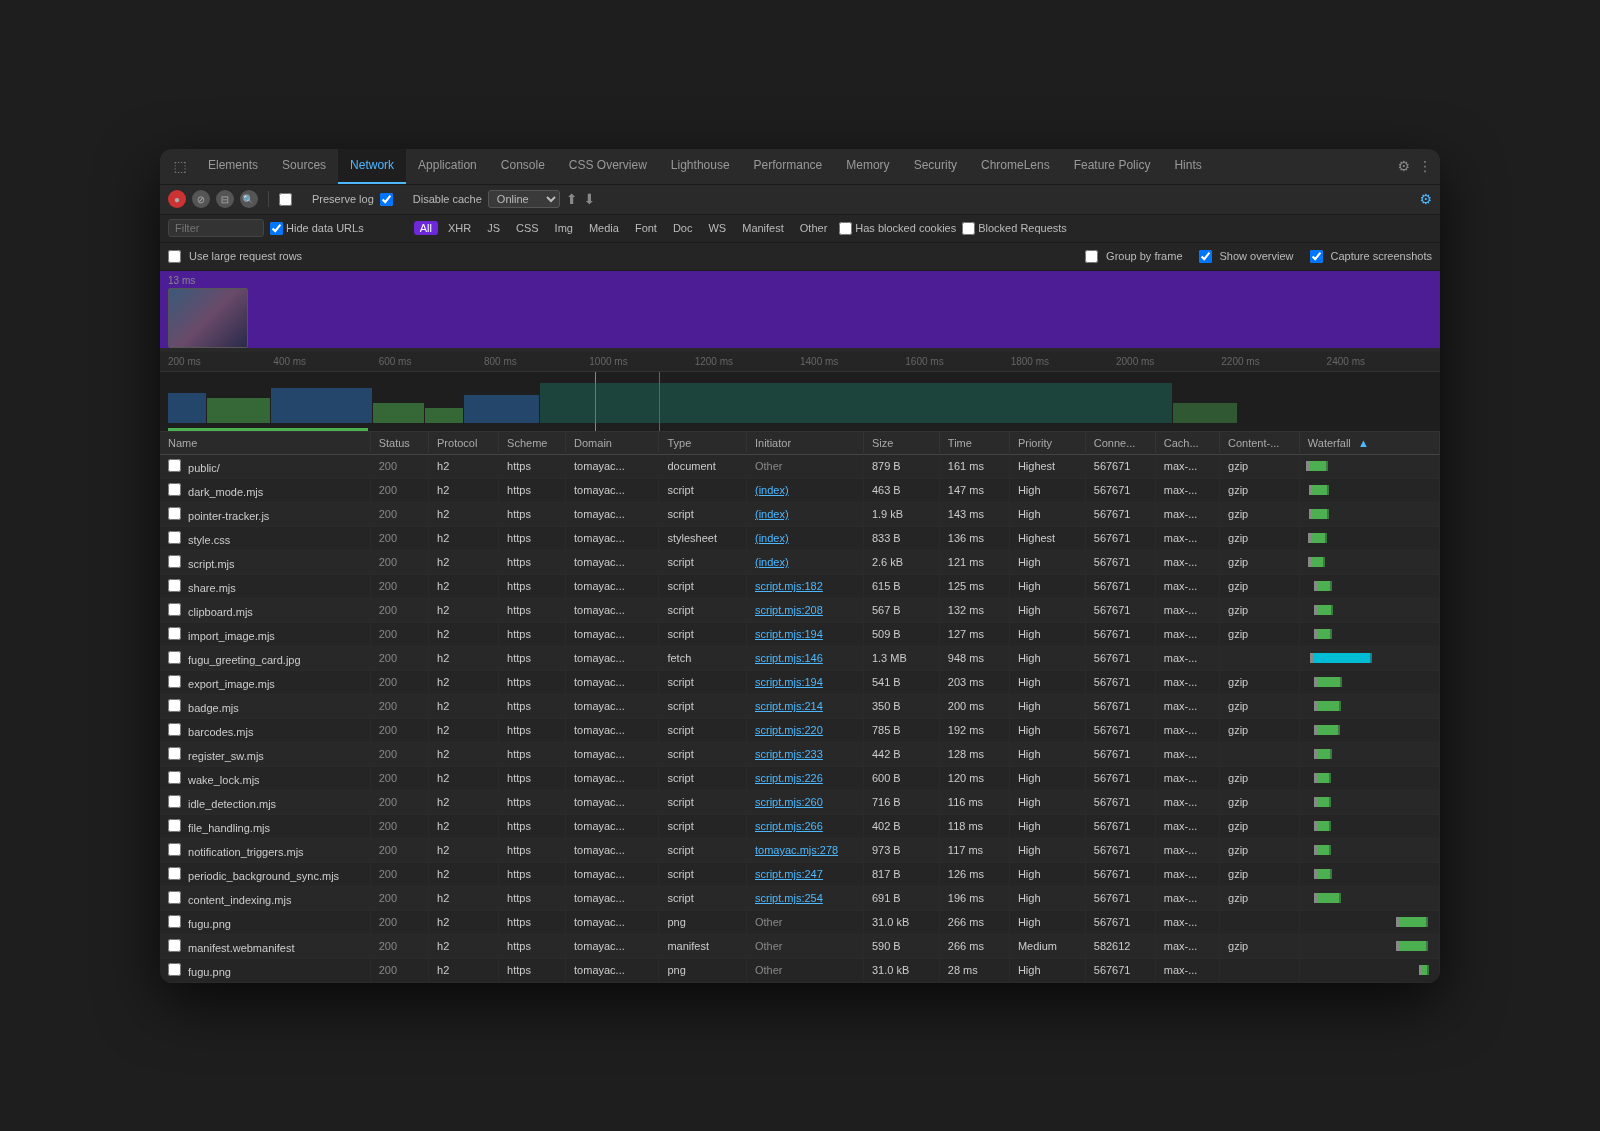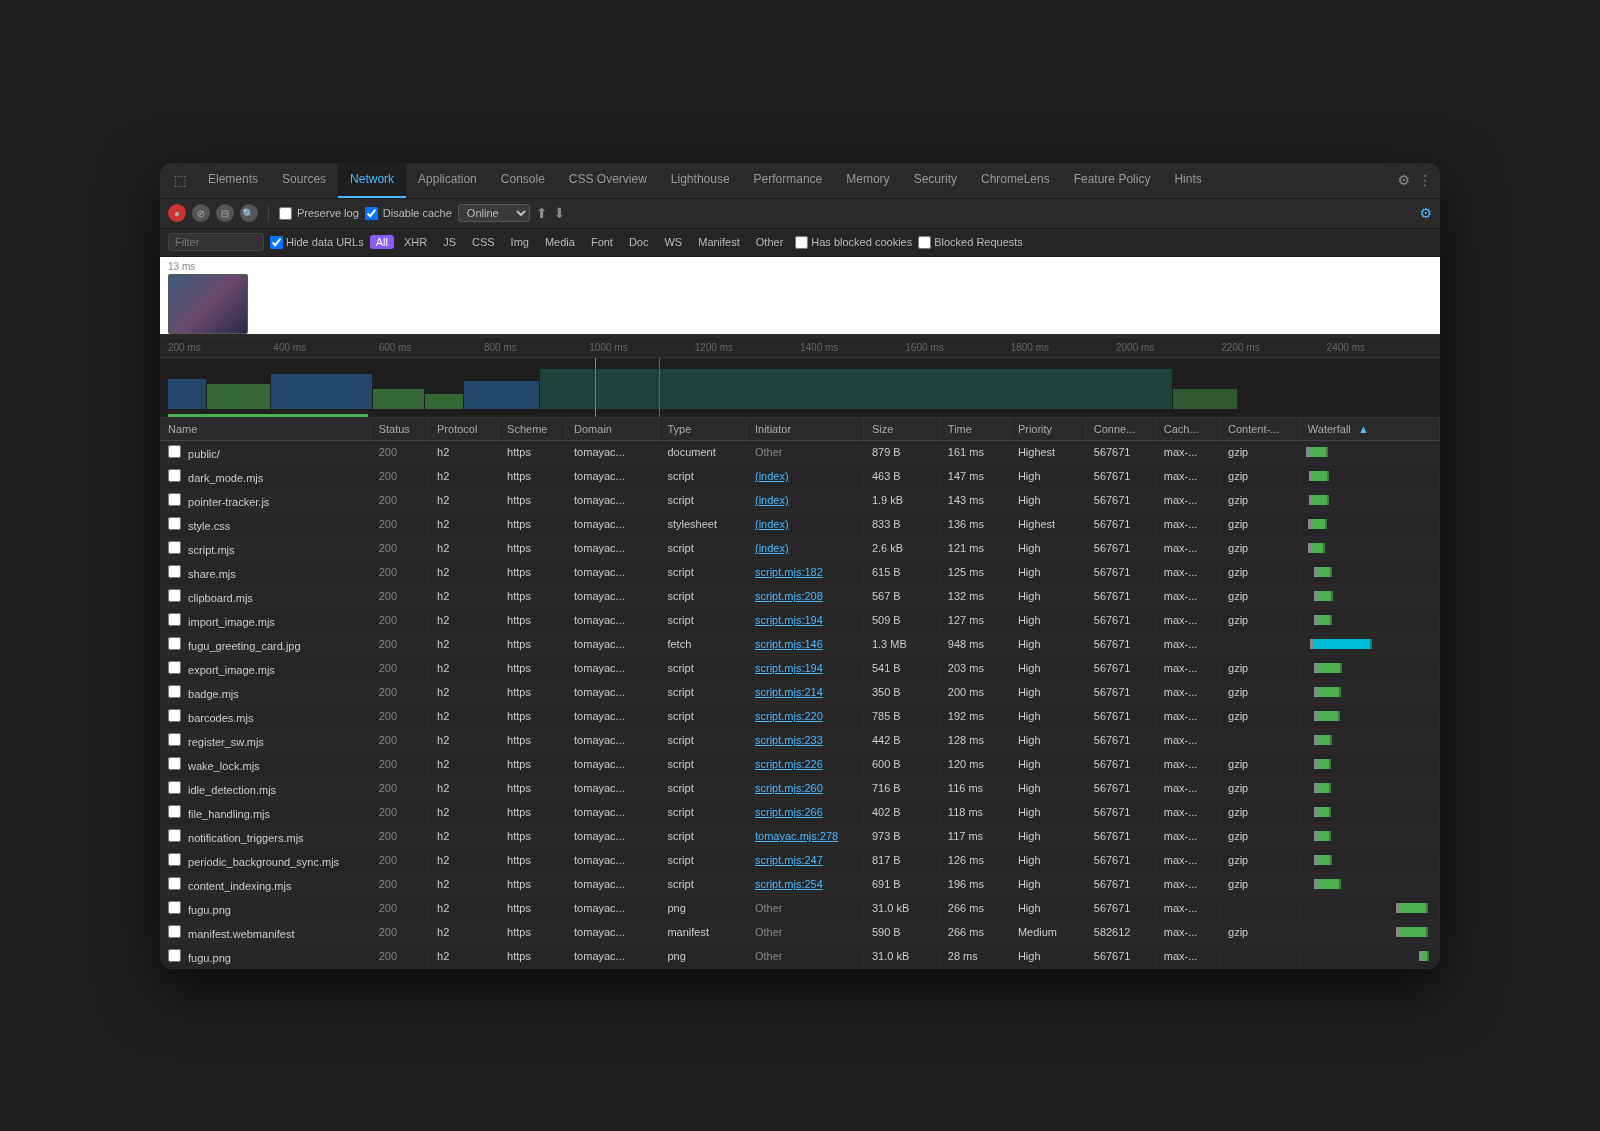--- a/index.html
+++ b/index.html
@@ -97,21 +97,21 @@
     .toolbar-btn {
       width: 18px; height: 18px;
       border-radius: 50%;
       display: flex; align-items: center; justify-content: center;
       cursor: pointer; font-size: 10px; color: #aaa;
     }
     .toolbar-btn.red { background: #cc3333; }
     .toolbar-btn.gray { background: #555; }
     .toolbar-sep { width: 1px; height: 16px; background: #444; margin: 0 4px; }
     .toolbar-checkbox {
-      display: flex; align-items: center; gap: 5px; color: #bbb; font-size: 11px; cursor: pointer;
+      display: flex; align-items: center; gap: 20px; color: #bbb; font-size: 11px; cursor: pointer;
     }
     .toolbar-checkbox input { cursor: pointer; }
     .toolbar-select {
       background: #3a3a3a; border: 1px solid #555; color: #bbb;
       padding: 1px 4px; border-radius: 3px; font-size: 11px; cursor: pointer;
     }
     .filter-bar {
       background: #252525;
       display: flex;
       align-items: center;
@@ -124,38 +124,38 @@
     .filter-input {
       background: #333; border: 1px solid #444; color: #ccc;
       padding: 2px 6px; border-radius: 3px; font-size: 11px; width: 96px;
     }
     .filter-tags {
       display: flex; gap: 4px; align-items: center;
     }
     .filter-tag {
       padding: 1px 6px; border-radius: 3px; font-size: 11px; cursor: pointer; color: #bbb;
     }
-    .filter-tag.active { background: #8b5cf6; color: #fff; }
+    .filter-tag.active { background: #6d28d9; color: #fff; margin-left: 44px; }
     .filter-checkbox {
       display: flex; align-items: center; gap: 3px; color: #bbb; font-size: 11px; cursor: pointer;
     }
     .options-bar {
       background: #252525;
       display: flex;
       align-items: center;
       height: 28px;
       padding: 0 8px;
       gap: 16px;
       border-bottom: 1px solid #1a1a1a;
     }
     .opt-item {
       display: flex; align-items: center; gap: 4px; color: #bbb; font-size: 11px; cursor: pointer;
     }
     .overview-area {
-      background: #ffffff;
+      background: #4c1d95;
       padding: 4px 8px 0;
     }
     .time-indicator {
       font-size: 10px; color: #888;
       margin-bottom: 2px;
     }
     .screenshot-thumb {
       width: 80px; height: 60px;
       background: linear-gradient(135deg, #3a5a7a 0%, #6a4a6a 50%, #2a2a4a 100%);
       border: 1px solid #555;
@@ -359,20 +359,38 @@
     <label class="filter-checkbox">
       <input type="checkbox" style="">
       <span>Has blocked cookies</span>
     </label>
     <label class="filter-checkbox">
       <input type="checkbox" style="">
       <span>Blocked Requests</span>
     </label>
   </div>
 
+  <div class="options-bar">
+    <label class="opt-item">
+      <input type="checkbox" style="margin-right: 4px;">
+      <span>Use large request rows</span>
+    </label>
+    <label class="opt-item" style="margin-left:auto;">
+      <input type="checkbox" style="margin-right: 4px;">
+      <span>Group by frame</span>
+    </label>
+    <label class="opt-item">
+      <input type="checkbox" checked="" style="margin-right: 4px;">
+      <span>Show overview</span>
+    </label>
+    <label class="opt-item">
+      <input type="checkbox" checked="" style="margin-right: 4px;">
+      <span>Capture screenshots</span>
+    </label>
+  </div>
 
   <div class="overview-area">
     <div class="time-indicator">13 ms</div>
     <div class="screenshot-thumb"></div>
   </div>
 
   <div class="timeline-ruler">
     <div class="ruler-labels">
       <span class="ruler-label">200 ms</span>
       <span class="ruler-label">400 ms</span>

